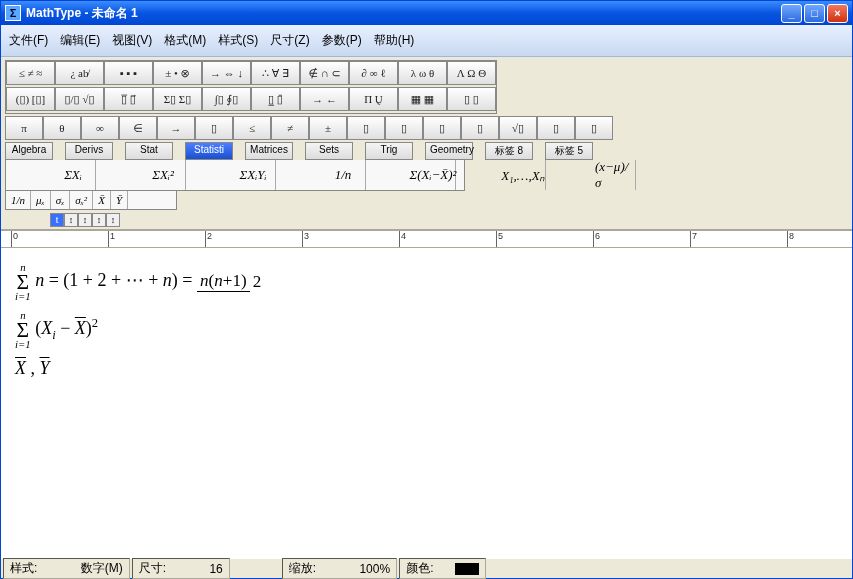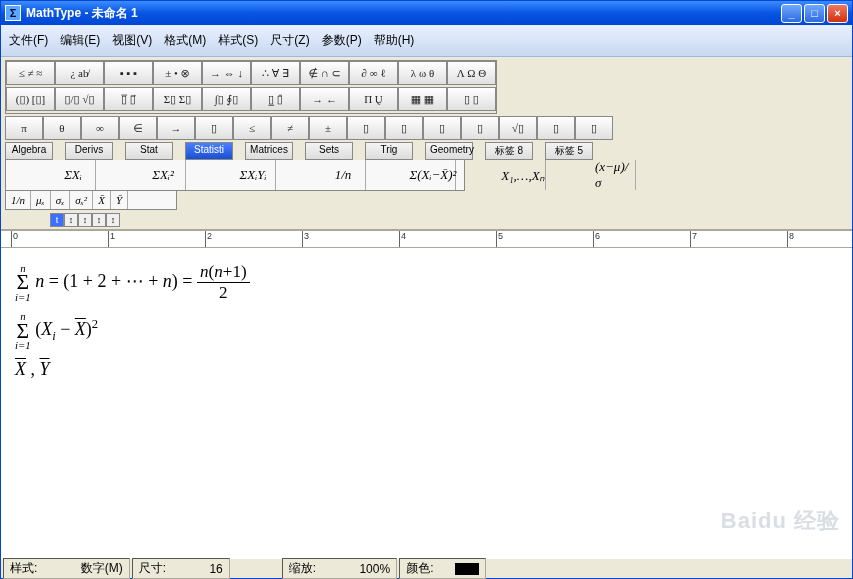--- a/index.html
+++ b/index.html
@@ -30,21 +30,21 @@
 .little-icons .li { width: 14px; height: 14px; border: 1px solid #888; background: #f0f0f0; font-size: 9px; display: flex; align-items: center; justify-content: center; cursor: pointer; }
 .little-icons .li.active { background: #3a70ff; color: white; }
 .ruler { height: 18px; background: #fff; border-top: 1px solid #aca899; border-bottom: 1px solid #aca899; display: flex; position: relative; font-size: 9px; color: #333; }
 .ruler .mark { position: absolute; top: 0; height: 100%; border-left: 1px solid #666; padding-left: 1px; }
 .editor { flex: 1; background: #fff; overflow: auto; position: relative; padding: 14px 14px; font-family: "Times New Roman", serif; font-size: 18px; font-style: italic; color: #000; }
 .editor .line { margin-bottom: 8px; }
 .statusbar { height: 20px; background: #ece9d8; border-top: 1px solid #fff; display: flex; align-items: center; font-size: 12px; padding-left: 2px; }
 .statusbar .panel { border: 1px inset #aca899; padding: 1px 6px; margin-right: 2px; display: flex; align-items: center; gap: 20px; }
 .color-swatch { width: 24px; height: 12px; background: #000; display: inline-block; margin-left: 2px; }
 .watermark { position: absolute; right: 12px; bottom: 22px; font-size: 22px; font-weight: bold; color: rgba(180,190,200,0.5); font-family: Arial; letter-spacing: 1px; pointer-events: none; font-style: normal; }
-.frac { display: inline-flex; flex-direction: column; align-items: center; vertical-align: middle; font-size: 0.95em; }
+.frac { display: inline-flex; flex-direction: row; align-items: flex-end; vertical-align: middle; font-size: 0.95em; }
 .frac .num { border-bottom: 1px solid #000; padding: 0 3px; }
 .frac .den { padding: 0 3px; }
 .sum { display: inline-flex; flex-direction: column; align-items: center; vertical-align: middle; font-size: 0.6em; line-height: 1; }
 .sum .sig { font-size: 2em; font-style: normal; line-height: 0.85; }
 .upright { font-style: normal; }
 .ov { text-decoration: overline; }
 .sub { font-size: 0.7em; vertical-align: sub; }
 .sup { font-size: 0.7em; vertical-align: super; }
 </style>
 </head>
@@ -187,21 +187,20 @@
       <span class="sum">
           <span>n</span>
           <span class="sig">Σ</span>
           <span>i=1</span>
         </span>
       <span class="upright">(</span>X<span class="sub">i</span> <span class="upright">−</span> <span class="ov">X</span><span class="upright">)</span><span class="sup upright">2</span>
     </div>
     <div class="line">
       <span class="ov">X</span> <span class="upright">,</span> <span class="ov">Y</span>
     </div>
-    <div class="watermark">Baidu 经验</div>
   </div>
 
   <div class="statusbar">
     <span class="panel">
       <span>样式:</span>&nbsp;<span>数字(M)</span>
     </span>
     <span class="panel">
       <span>尺寸:</span>&nbsp;<span>16</span>
     </span>
     <span style="width:50px;"></span>

